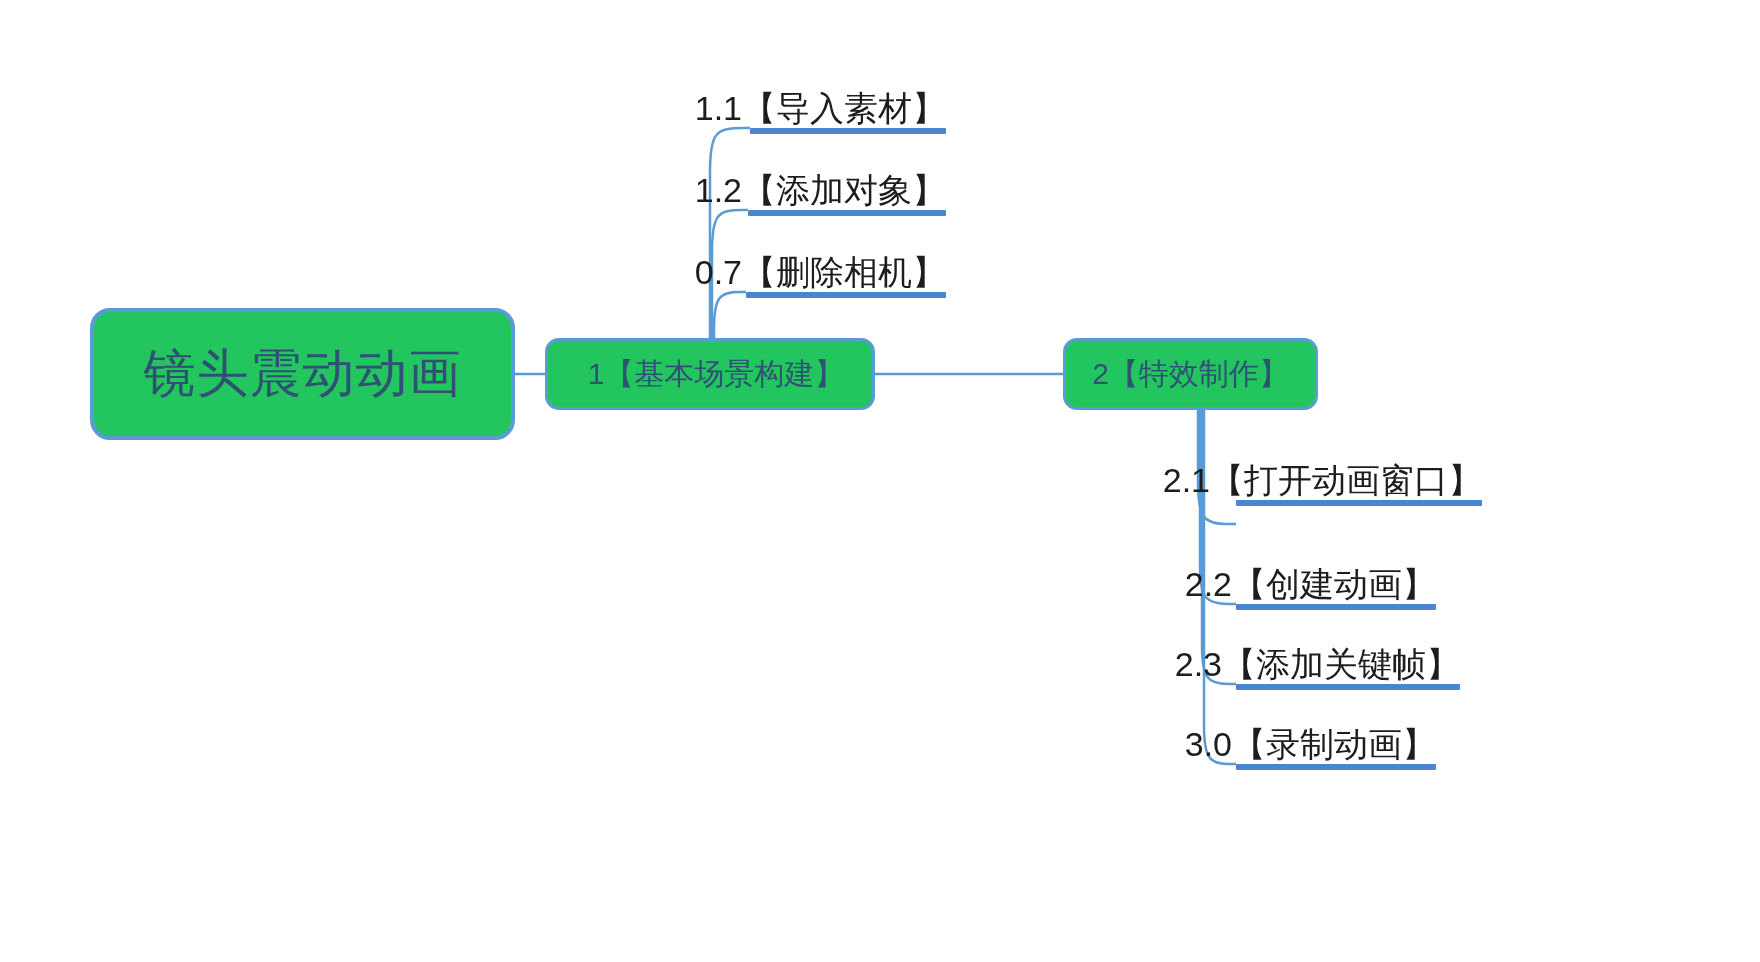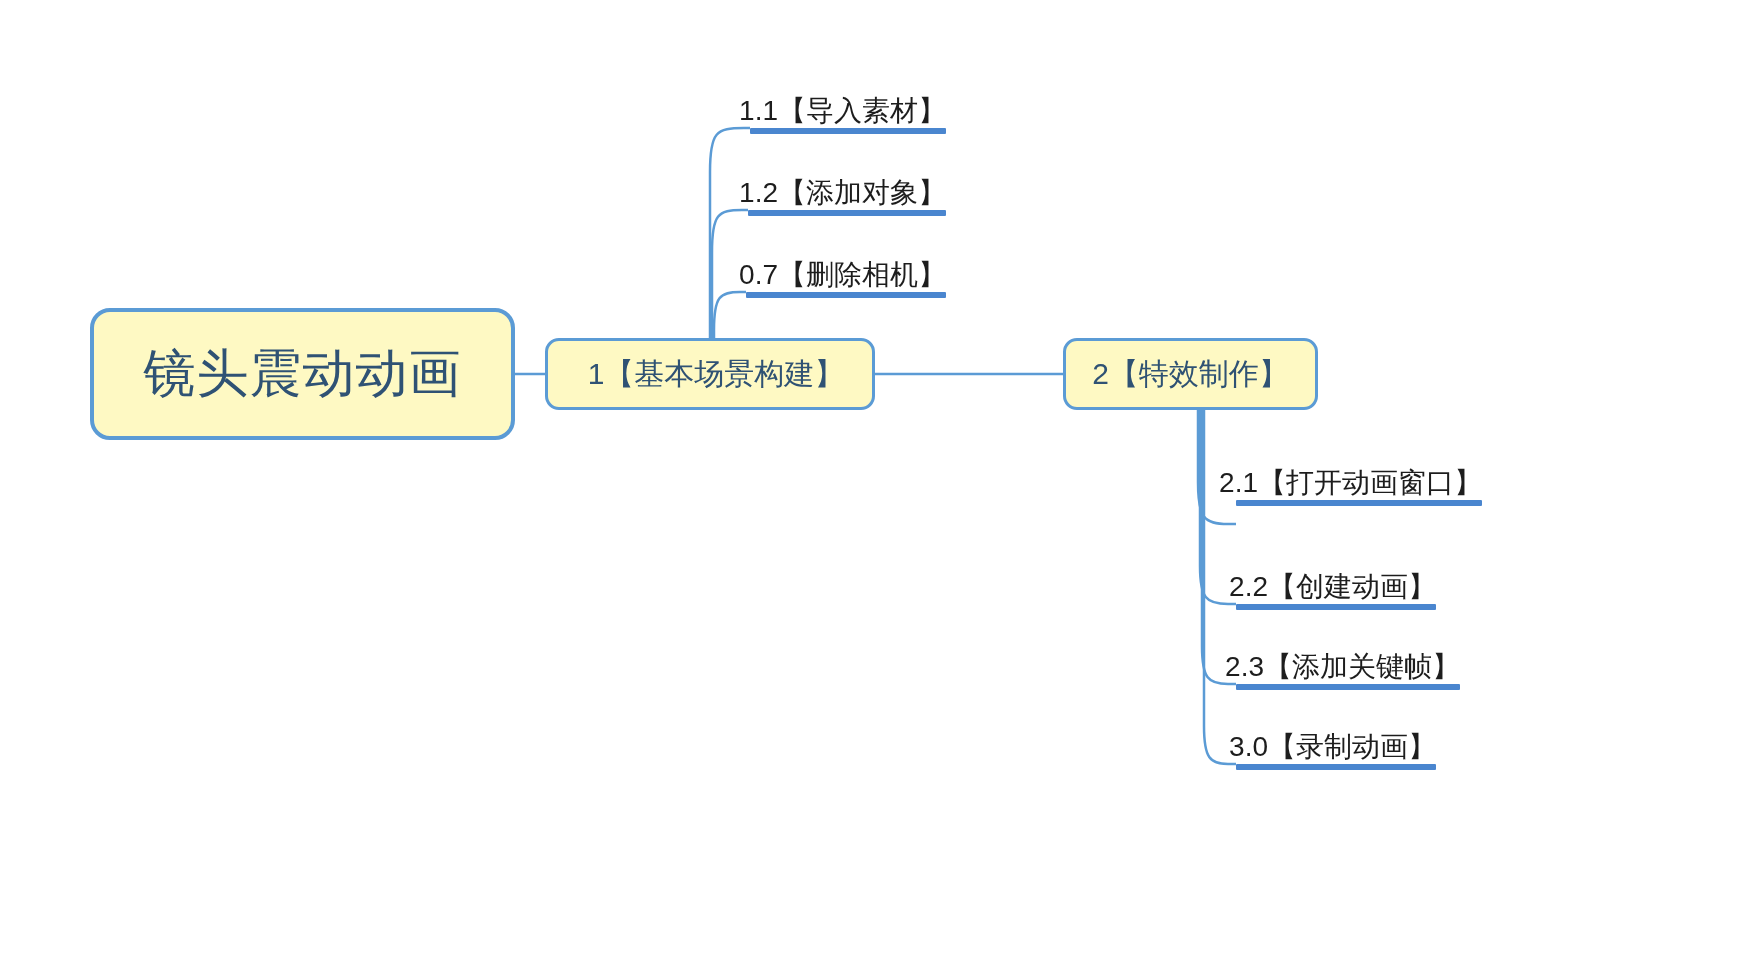--- a/index.html
+++ b/index.html
@@ -25,21 +25,21 @@
     top: 0;
     width: 1760px;
     height: 962px;
     pointer-events: none;
     z-index: 1;
   }
   
   .node {
     position: absolute;
     box-sizing: border-box;
-    background: #fef9c3;
+    background: #22c55e;
     border: 3px solid #5B9BD5;
     border-radius: 14px;
     display: flex;
     align-items: center;
     justify-content: center;
     color: #2F5274;
     z-index: 3;
     white-space: nowrap;
   }
   .node-root {
@@ -70,21 +70,21 @@
   }
   
   .leaf {
     position: absolute;
     z-index: 3;
   }
   .leaf-text {
     position: absolute;
     bottom: 7px;
     right: 0;
-    font-size: 28px;
+    font-size: 34px;
     color: #1D1D1D;
     white-space: nowrap;
     line-height: 1.1;
   }
   .leaf-bar {
     position: absolute;
     left: 0;
     bottom: 0;
     height: 6px;
     width: 100%;

